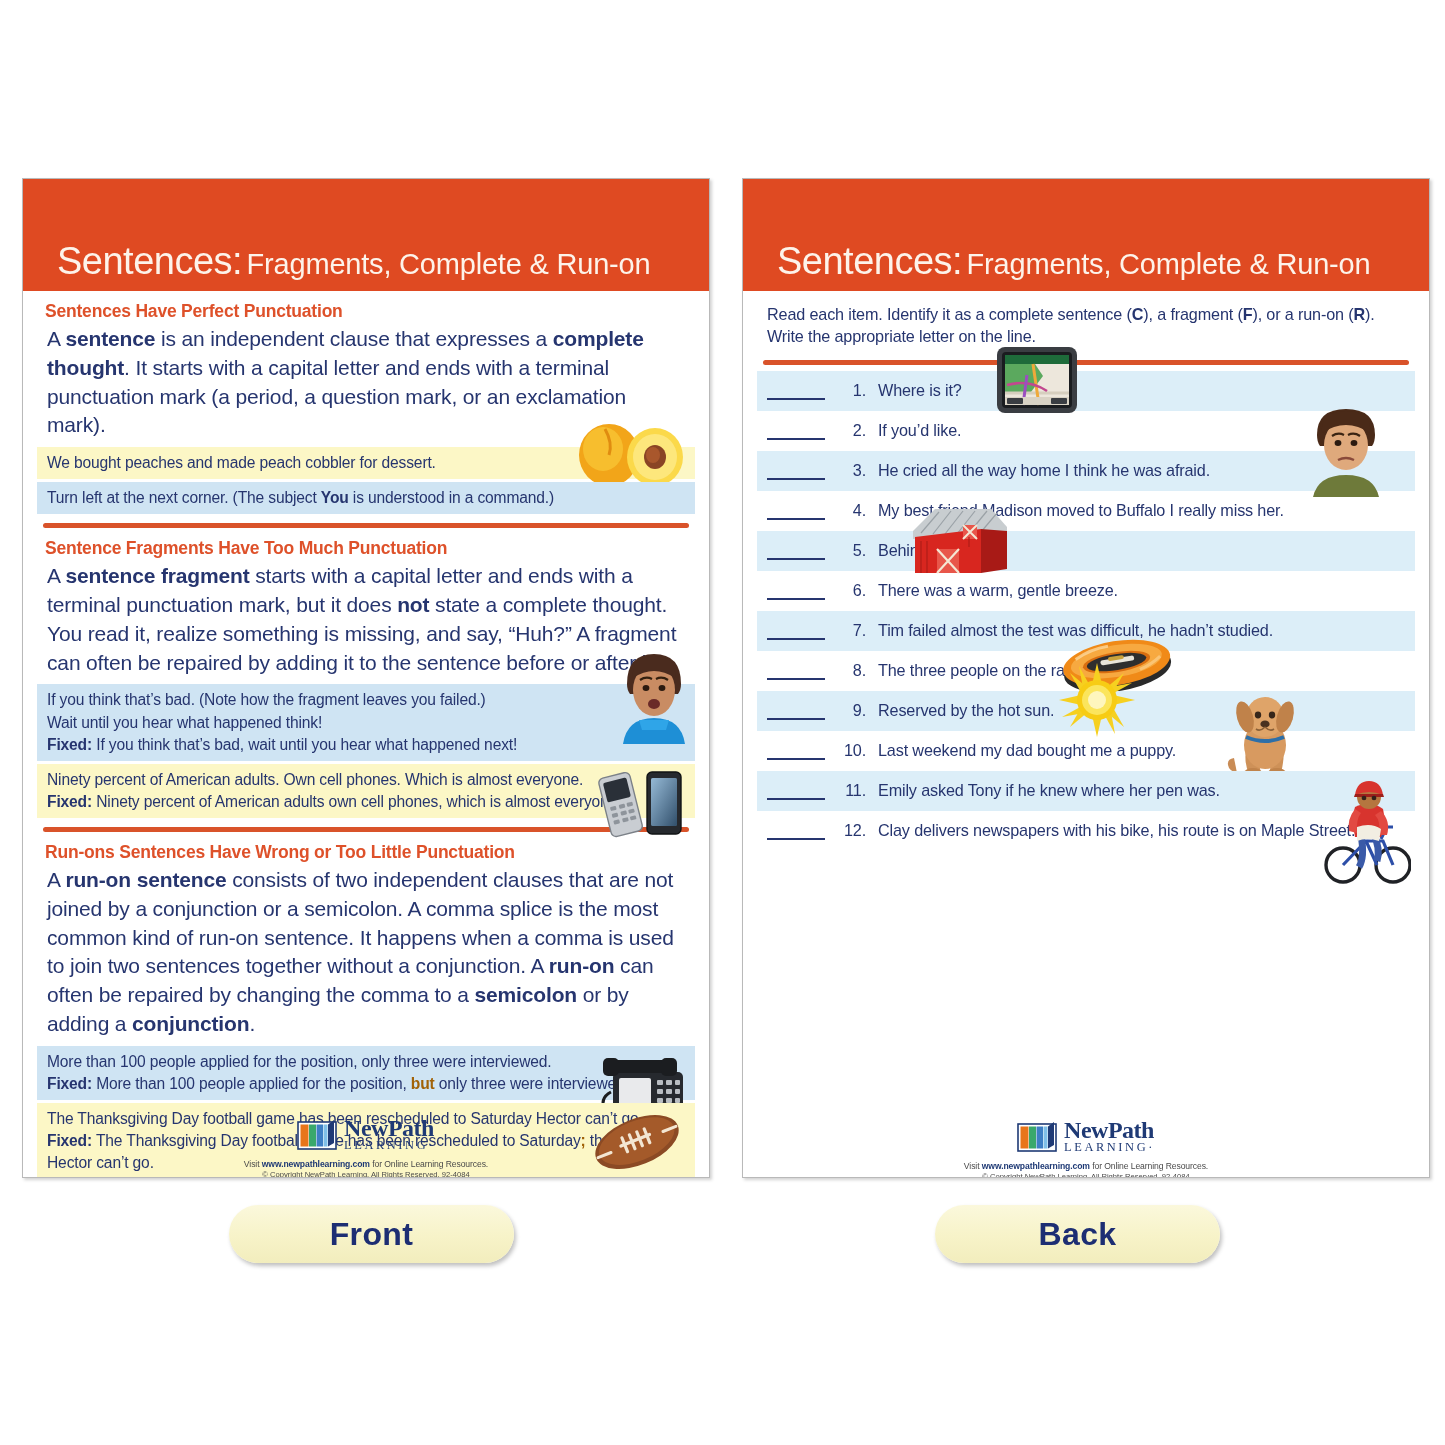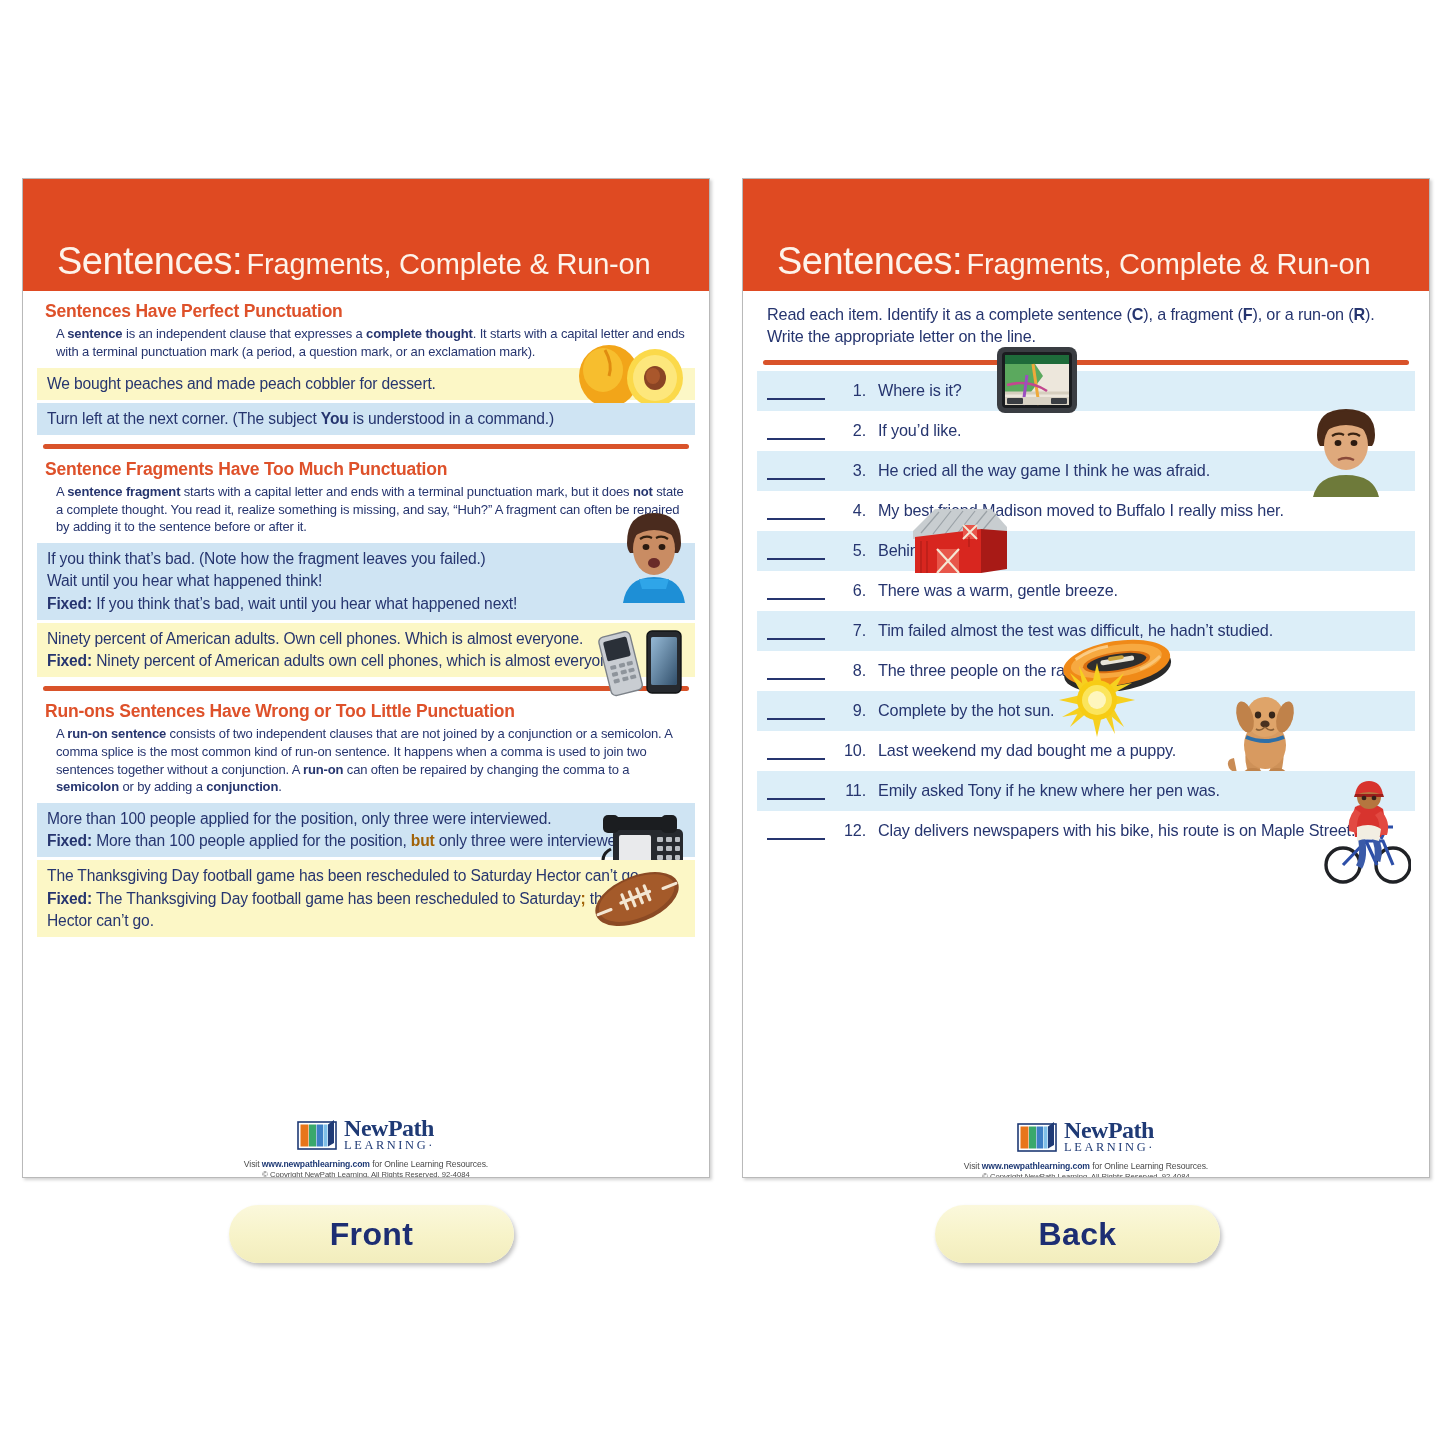--- a/index.html
+++ b/index.html
@@ -70,23 +70,23 @@
   .section { position: relative; }
   .sec-head {
     color: #DE512A;
     font-weight: bold;
     font-size: 17.5px;
     margin: 10px 0 3px 8px;
     letter-spacing: -0.2px;
   }
   .sec-body {
     color: #26356F;
-    font-size: 13px;
+    font-size: 21px;
     line-height: 1.37;
-    margin: 0 6px 7px 19px;
+    margin: 0 6px 7px 10px;
     letter-spacing: -0.15px;
   }
   .sec-body b { font-weight: bold; }
 
   .example {
     color: #26356F;
     font-size: 15.6px;
     line-height: 1.42;
     padding: 5px 10px 5px 10px;
     margin: 0 0 3px 0;
@@ -416,21 +416,21 @@
     </svg></div>
           </div>
           <div class="q-row">
             <span class="q-blank"></span>
             <span class="q-num">2.</span>
             <span class="q-text">If you’d like.</span>
           </div>
           <div class="q-row shaded">
             <span class="q-blank"></span>
             <span class="q-num">3.</span>
-            <span class="q-text">He cried all the way game I think he was afraid.</span>
+            <span class="q-text">He cried all the way home I think he was afraid.</span>
             <div class="art boy-wrap">
     <svg viewBox="0 0 78 92" width="78" height="92">
       <path d="M10 30 q0-26 29-26 q29 0 29 26 q0 7-3 11 l-52 0 q-3-4-3-11z" fill="#4A2A18"></path>
       <ellipse cx="39" cy="40" rx="22" ry="25" fill="#DFA97C"></ellipse>
       <path d="M15 28 q24-16 48 0 q2-22-24-22 q-26 0-24 22z" fill="#4A2A18"></path>
       <ellipse cx="31" cy="38" rx="3.4" ry="3" fill="#2B1A10"></ellipse>
       <ellipse cx="47" cy="38" rx="3.4" ry="3" fill="#2B1A10"></ellipse>
       <path d="M25 31 q6-4 12-1" stroke="#3A2413" stroke-width="2.2" fill="none"></path>
       <path d="M41 30 q6-3 12 1" stroke="#3A2413" stroke-width="2.2" fill="none"></path>
       <path d="M31 55 q8-4 16 0" stroke="#8A4A3A" stroke-width="2.4" fill="none"></path>
@@ -495,21 +495,21 @@
         <rect x="44" y="29" width="34" height="5" rx="2.5" fill="#E9E5DA"></rect>
         <rect x="52" y="27" width="16" height="4" rx="2" fill="#C9A23C"></rect>
         <path d="M20 24 q16-8 34-8" stroke="#FCD79A" stroke-width="3" fill="none" opacity="0.8"></path>
         <path d="M82 44 q12-3 22-10" stroke="#FCD79A" stroke-width="3" fill="none" opacity="0.6"></path>
       </g>
     </svg></div>
           </div>
           <div class="q-row shaded">
             <span class="q-blank"></span>
             <span class="q-num">9.</span>
-            <span class="q-text">Complete by the hot sun.</span>
+            <span class="q-text">Reserved by the hot sun.</span>
             <div class="art sun-wrap">
     <svg viewBox="0 0 80 78" width="80" height="78">
       <g fill="#F6D020">
         <path d="M40 2 L45 24 L35 24z"></path>
                   <path d="M40 76 L45 54 L35 54z"></path>
         <path d="M2 39 L24 34 L24 44z"></path>
                   <path d="M78 39 L56 34 L56 44z"></path>
         <path d="M13 12 L31 27 L25 33z"></path>
                   <path d="M67 66 L49 51 L55 45z"></path>
         <path d="M67 12 L49 27 L55 33z"></path>

